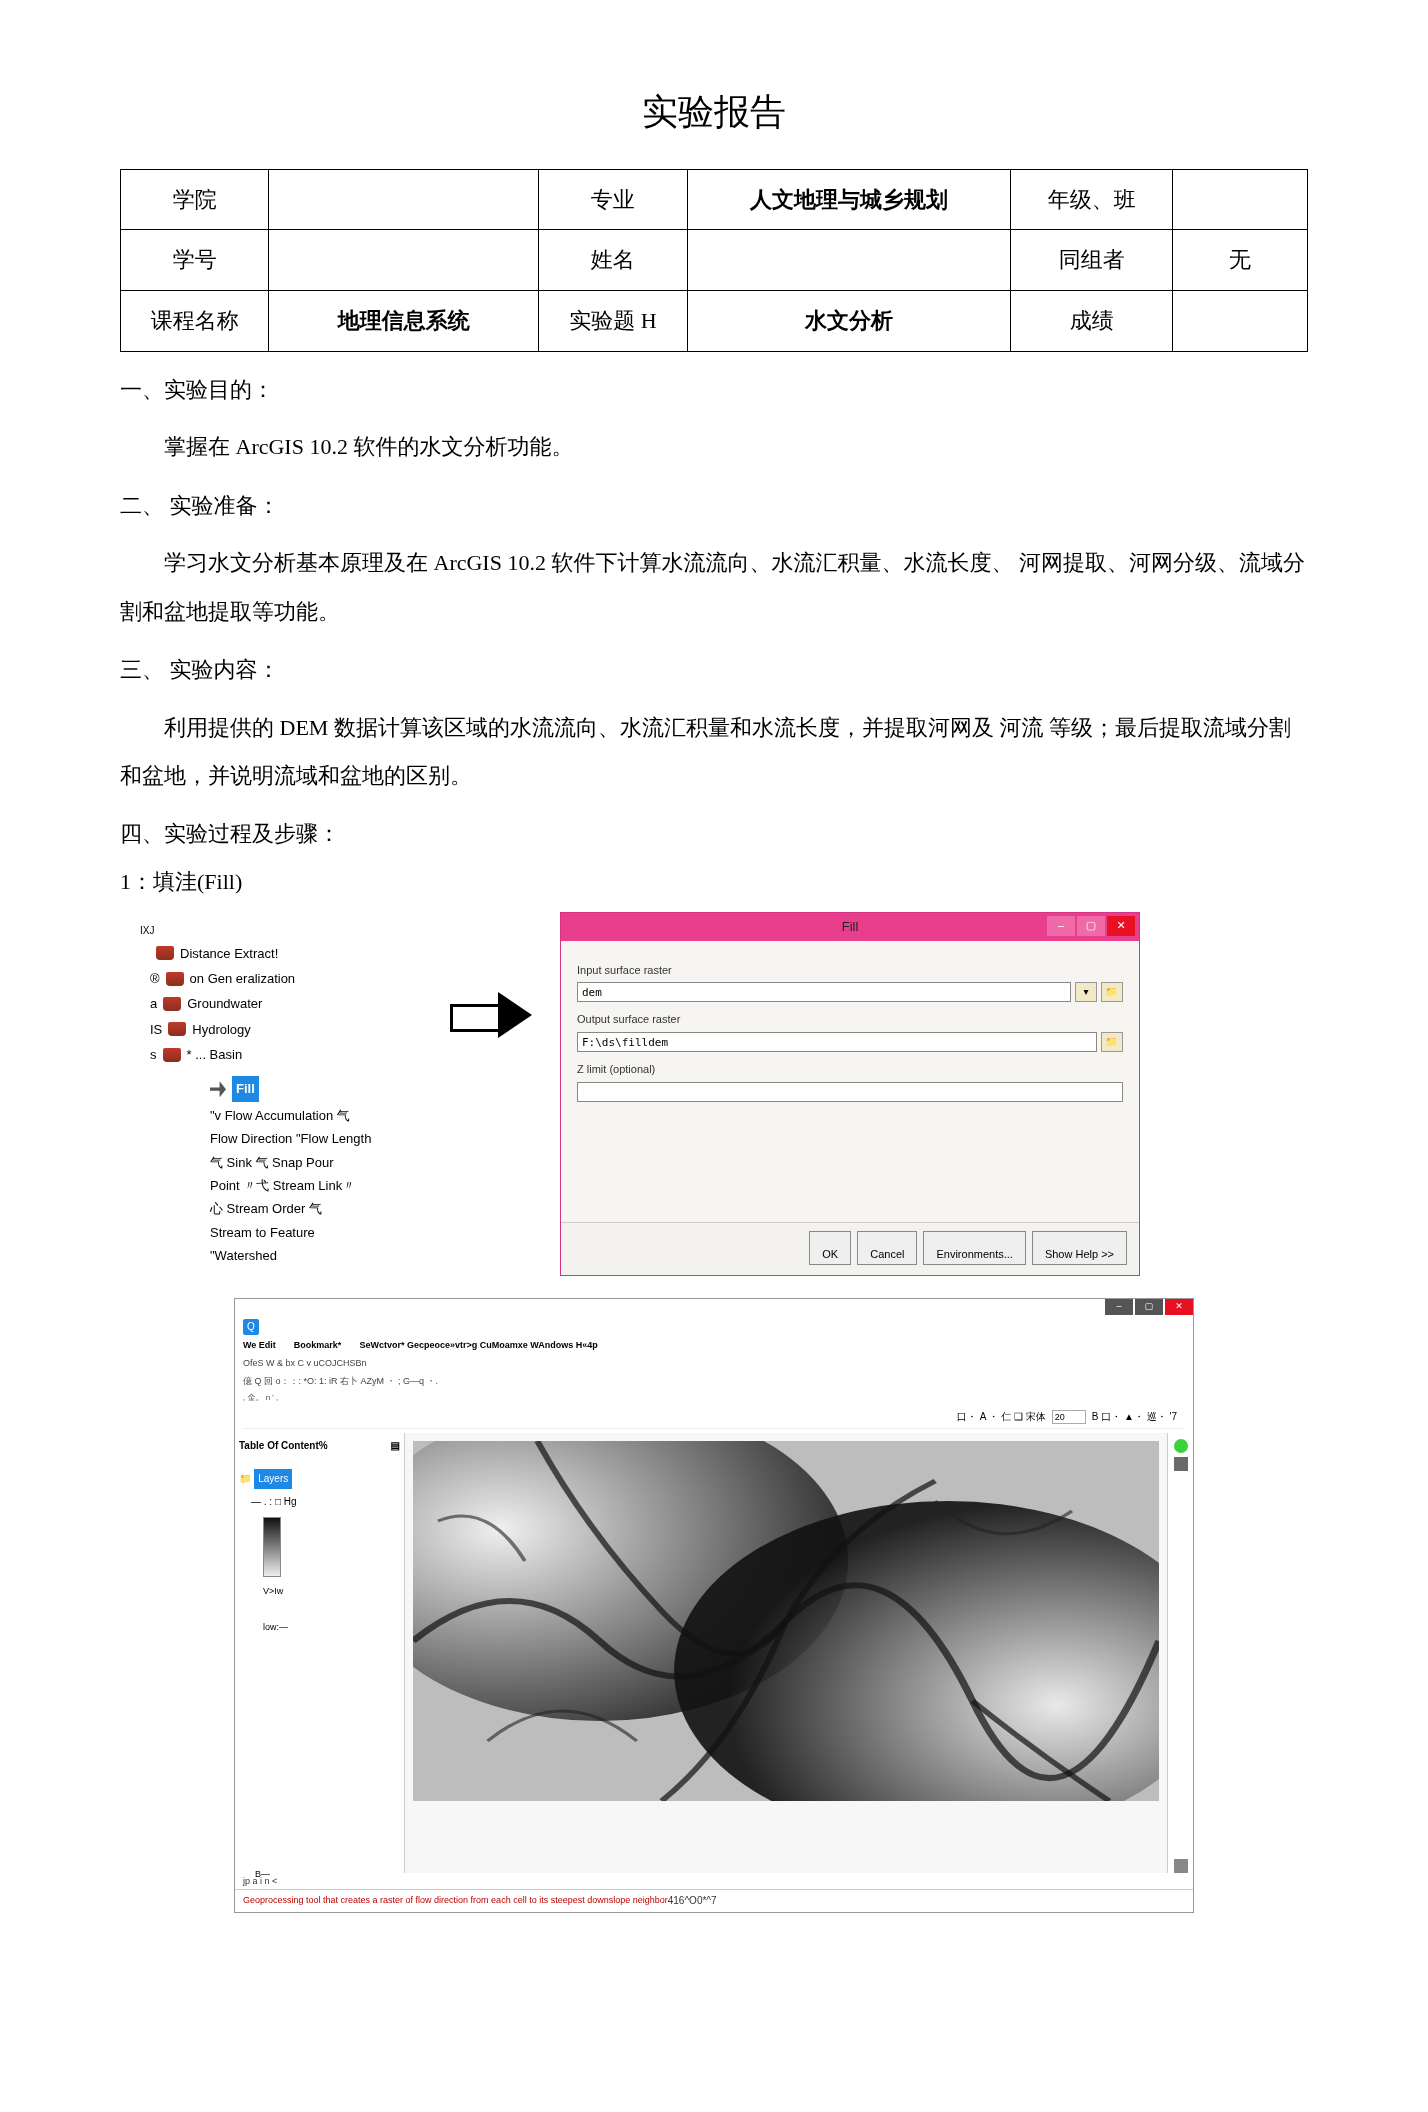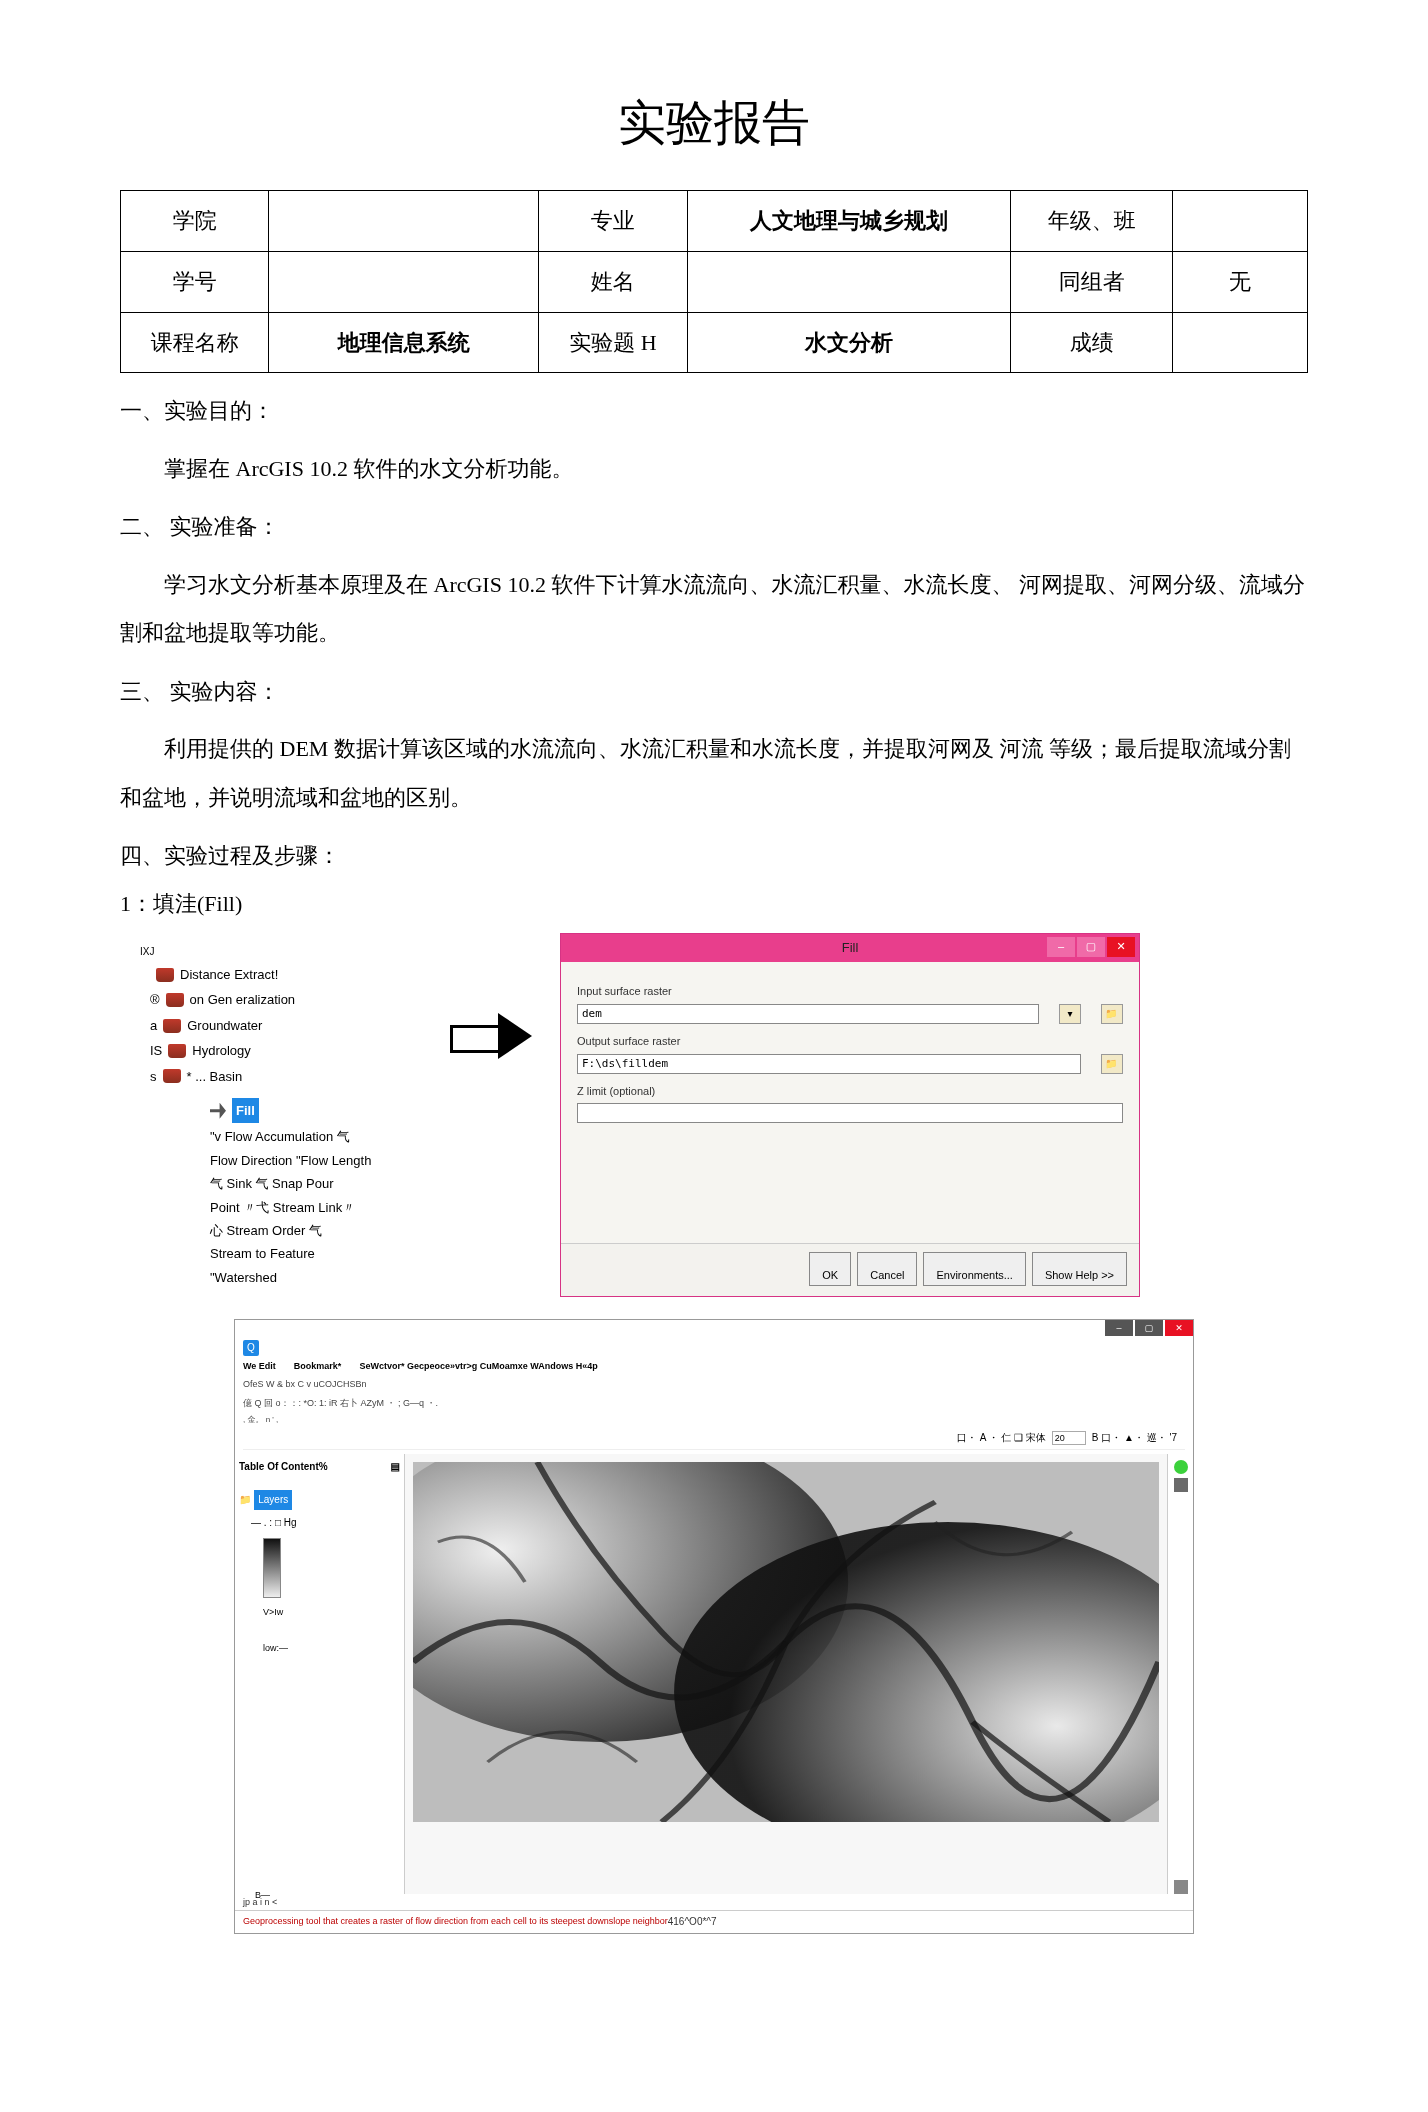--- a/index.html
+++ b/index.html
@@ -7,21 +7,21 @@
     font-family: "SimSun", "Microsoft YaHei", serif;
     background: #fff;
     width: 1428px;
     padding: 80px 120px 40px 120px;
     font-size: 22px;
     line-height: 1.8;
     color: #000;
   }
   .title {
     text-align: center;
-    font-size: 48px;
+    font-size: 36px;
     font-weight: normal;
     margin-bottom: 24px;
   }
   .info-table {
     border-collapse: collapse;
     width: 100%;
     margin-bottom: 18px;
   }
   .info-table td {
     border: 1.5px solid #000;
@@ -85,21 +85,21 @@
   .fill-titlebar {
     background:#e83e8c; color:#222; height:28px;
     display:flex; align-items:center; justify-content:center; position:relative;
     font-size:13px;
   }
   .win-btns { position:absolute; right:4px; top:3px; display:flex; gap:2px; }
   .win-btn { width:28px; height:20px; background:#f06aa8; color:#fff; display:flex;align-items:center;justify-content:center;font-size:11px;}
   .win-close { background:#e81123; }
   .fill-body { padding:12px 16px 120px 16px; background:#f6f5f1; }
   .field-label { font-size:11px; margin:8px 0 2px 0; color:#333; }
-  .field-row { display:flex; gap:20px; }
+  .field-row { display:flex; gap:4px; }
   .field-input {
     flex:1; height:20px; border:1px solid #888; background:#fff;
     padding:2px 4px; font-size:11px; font-family:monospace;
   }
   .tiny-btn { width:22px; height:20px; border:1px solid #999; background:#f2e9c7;font-size:10px;display:flex;align-items:center;justify-content:center;}
   .fill-footer { display:flex; gap:6px; justify-content:flex-end; padding:8px 12px 10px; background:#f3f2ee; border-top:1px solid #ccc; }
   .dlg-btn { height:24px; padding:16px 12px; border:1px solid #888; background:#efefef; font-size:11px; }
 
   
   .shot2 {

